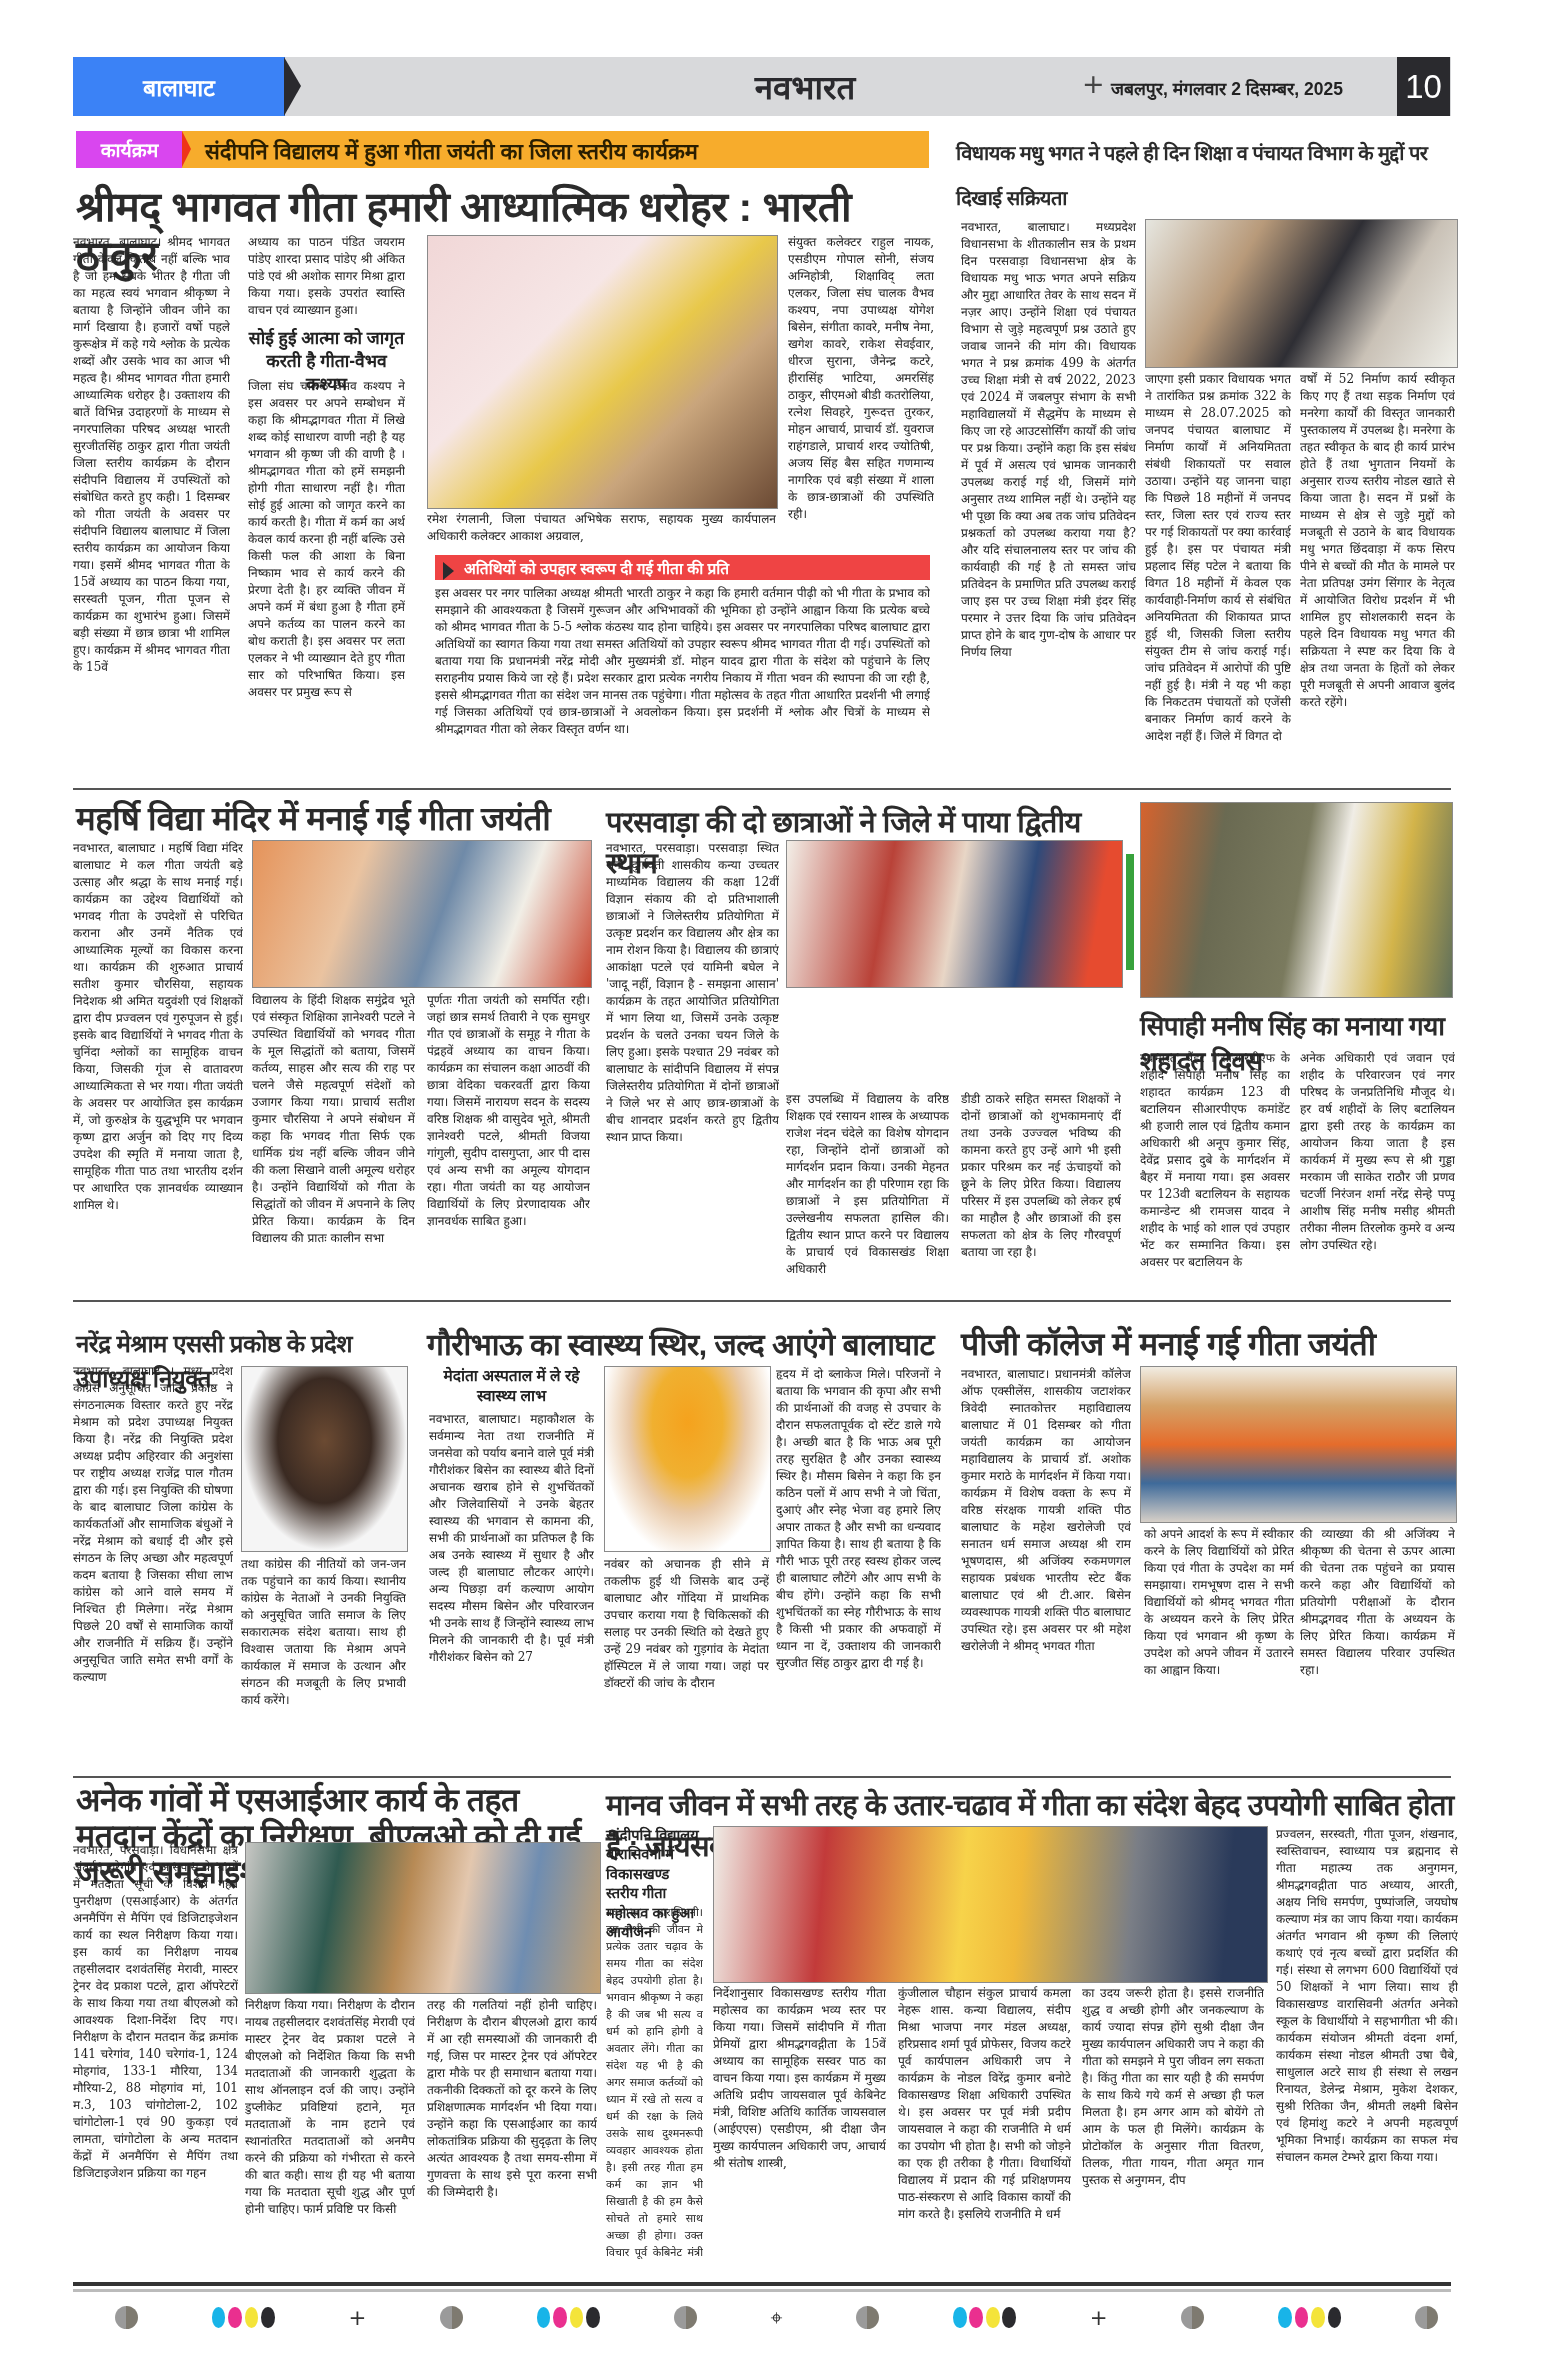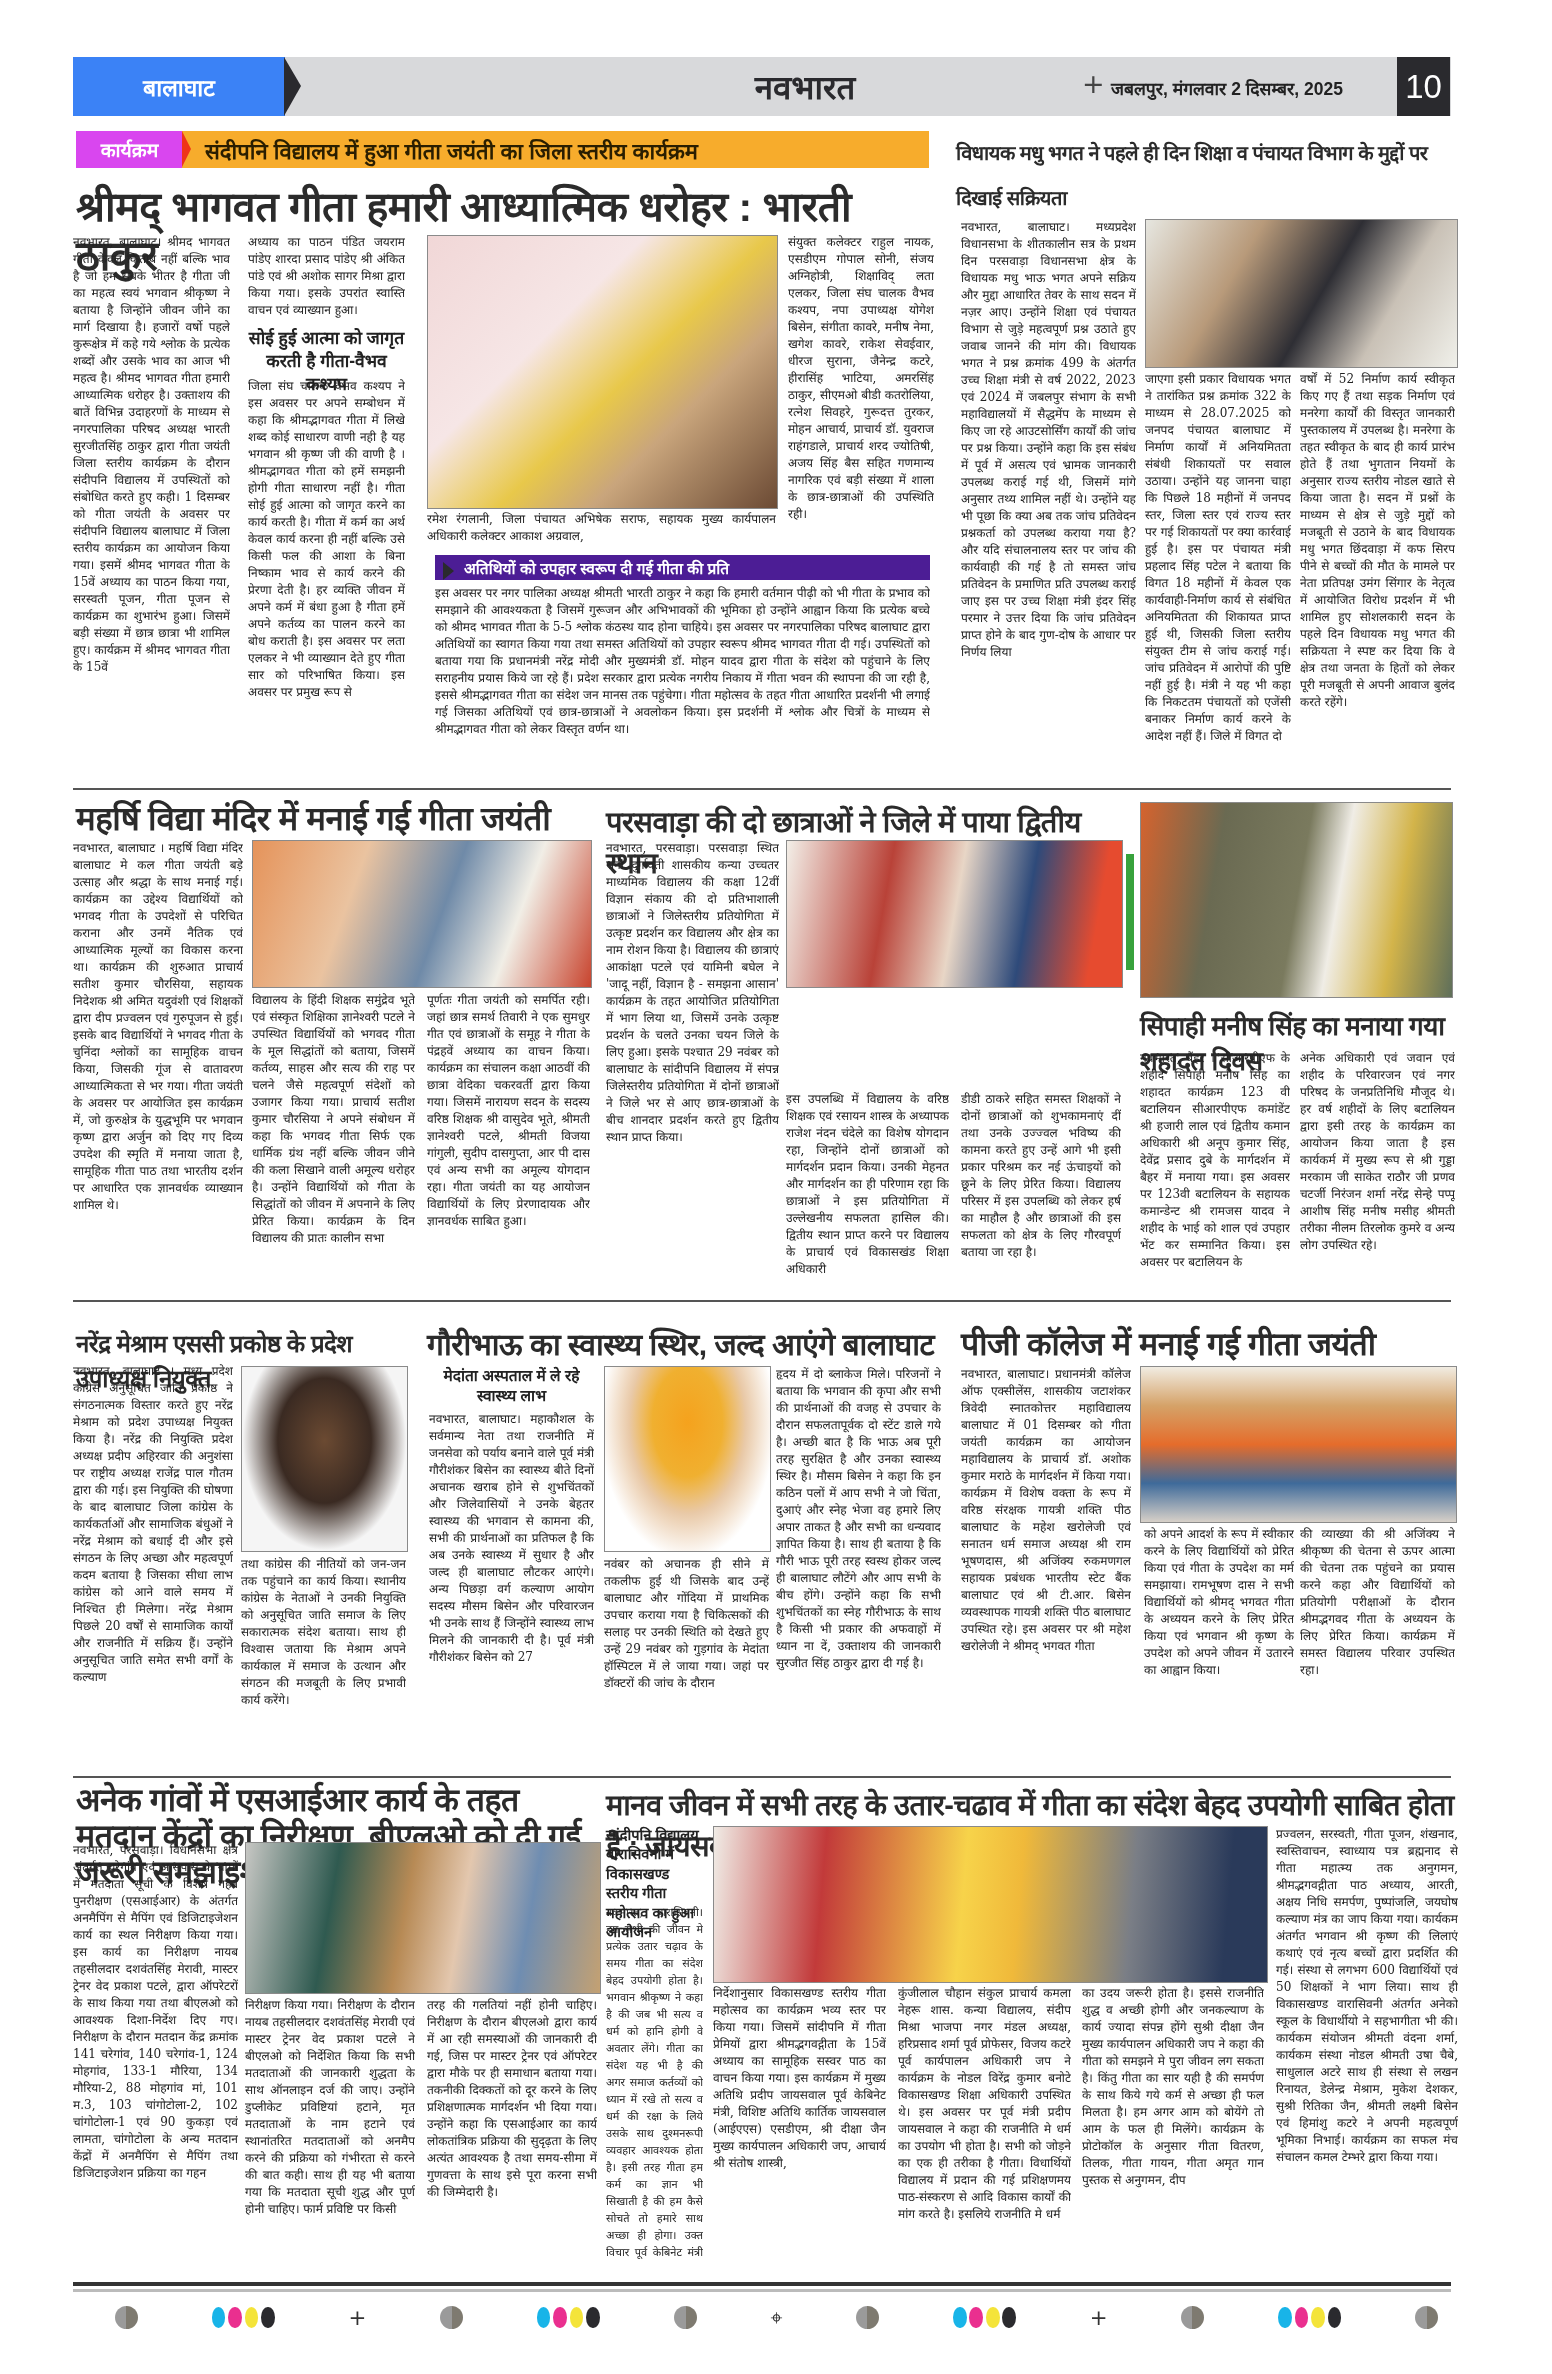--- a/index.html
+++ b/index.html
@@ -25,21 +25,21 @@
   .kick-orange { left:182px; top:131px; width:747px; height:37px; background:#f7ac2c; color:#2a1e00;
               font-family:"Liberation Sans", sans-serif; font-weight:bold; font-size:22px; display:flex; align-items:center; padding-left:23px; box-sizing:border-box; }
   .kick-orange::before { content:""; position:absolute; left:0; top:0; border-top:18.4px solid transparent; border-bottom:18.4px solid transparent; border-left:9.7px solid #ef3419; }
   h1, h2, h3 { margin:0; font-family:"Liberation Sans", sans-serif; font-weight:bold; color:#2b2b2b; letter-spacing:-0.5px; }
   .h-big { font-size:41px; line-height:49px; }
   .h-mid { font-size:33px; line-height:41px; }
   .h-sm { font-size:27px; line-height:35px; }
   .sub { font-family:"Liberation Sans", sans-serif; font-weight:bold; font-size:17.5px; text-align:center; line-height:23px; color:#222; }
   .col { font-family:"DejaVu Serif", serif; font-size:12px; line-height:17px; text-align:justify; color:#222; overflow:hidden; }
   .photo { border:1px solid #8a8a8a; overflow:hidden; }
-  .redbar { background:#4c1d95; color:#fff; font-family:"Liberation Sans", sans-serif; font-weight:bold; font-size:15.5px;
+  .redbar { background:#ef4444; color:#fff; font-family:"Liberation Sans", sans-serif; font-weight:bold; font-size:15.5px;
             display:flex; align-items:center; padding-left:29px; box-sizing:border-box; }
   .redbar::before { content:""; position:absolute; left:7.8px; top:6.8px; border-top:9.7px solid transparent; border-bottom:9.7px solid transparent; border-left:11.6px solid #2a2a2e; }
   .greenbar { background:#38a23c; }
   .rule { background:#555; }
   .rule-light { background:#bbb; }
   .dots { display:flex; gap:2.9px; align-items:center; }
   .dot { width:13.6px; height:21.3px; border-radius:50%; display:inline-block; }
   .grey-dot { width:23px; height:23px; border-radius:50%; background:linear-gradient(90deg,#9a9a9a 50%,#7e7a70 50%); }
   .reg { font-size:21.3px; color:#333; }
   .caption { font-family:"DejaVu Serif", serif; font-size:12px; line-height:17px; text-align:justify; }

